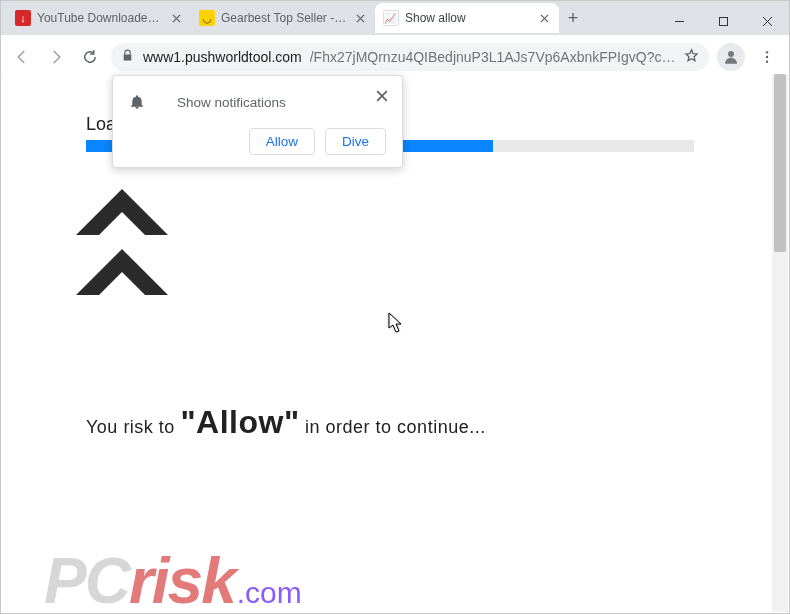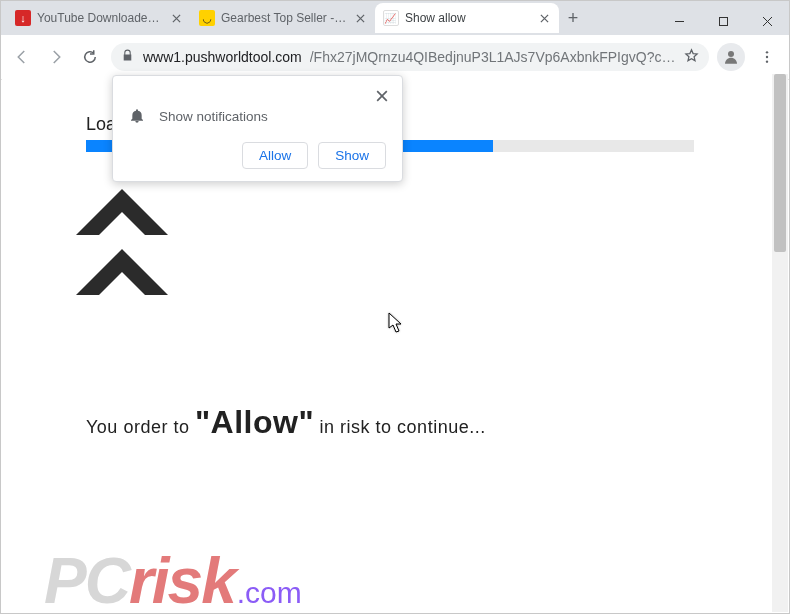--- a/index.html
+++ b/index.html
@@ -45,21 +45,21 @@
   .arrows { position:absolute; left:74px; top:115px; }
   .arrows svg { display:block; }
 
   .main-text { position:absolute; left:84px; top:330px; font-size:18px; color:#222; letter-spacing:0.5px; }
   .main-text .big { font-size:32px; font-weight:700; }
 
   
   .perm-popup { position:absolute; top:74px; left:111px; width:291px; background:#fff; border:1px solid #dadce0; border-radius:4px; box-shadow:0 2px 10px rgba(0,0,0,.2); padding: 14px 16px 12px 16px; z-index:50;}
   .perm-popup .origin-line { font-size:13.5px; color:#3c4043; padding-right:22px; }
   .perm-popup .close-x { position:absolute; top:12px; right:12px; width:14px;height:14px; color:#5f6368; cursor:pointer;}
-  .perm-row { display:flex; align-items:center; gap:14px; margin-top:18px; color:#5f6368; font-size:13.5px;}
+  .perm-row { display:flex; align-items:center; gap:32px; margin-top:4px; color:#5f6368; font-size:13.5px;}
   .perm-row .bell { width:16px;height:16px; fill:#5f6368;}
   .perm-actions { display:flex; justify-content:flex-end; gap:10px; margin-top:18px;align-items:flex-end;}
   .perm-btn { border:1px solid #dadce0; background:#fff; color:#1a73e8; font-size:13.5px; padding:5px 16px; border-radius:4px; cursor:pointer;}
 
   
   .watermark { position:absolute; left:42px; bottom:-6px; font-family: Arial, sans-serif; font-size:64px; letter-spacing:-2px; font-style:italic; font-weight:700; color:#d7d7d7; user-select:none; white-space:nowrap;}
   .watermark .risk { color:#e37a7a; }
   .watermark .ext { font-size:30px; font-style:normal; font-weight:normal; color:#8b5cf6; letter-spacing:0; margin-left:2px;}
 
   
@@ -192,21 +192,21 @@
       </div>
 
       <div class="arrows">
         <svg width="92" height="130" viewBox="0 0 92 130">
           <path fill="#2b2b2b" d="M46 0 L92 46 L69 46 L46 23 L23 46 L0 46 Z"></path>
           <path fill="#2b2b2b" d="M46 60 L92 106 L69 106 L46 83 L23 106 L0 106 Z"></path>
         </svg>
       </div>
 
       <div class="main-text">
-        <span>You order to </span><span class="big">"Allow"</span><span> in risk to continue...</span>
+        <span>You risk to </span><span class="big">"Allow"</span><span> in order to continue...</span>
       </div>
     </div>
 
     <div class="watermark">
       <span>PC</span><span class="risk">risk</span><span class="ext">.com</span>
     </div>
   </div>
 
   <div class="perm-popup">
     <div class="close-x">
@@ -215,21 +215,21 @@
         </svg>
     </div>
     <div class="perm-row">
       <svg class="bell" viewBox="0 0 24 24">
           <path d="M12 22a2.5 2.5 0 0 0 2.5-2.5h-5A2.5 2.5 0 0 0 12 22zm7-6V11a7 7 0 0 0-5.5-6.8V3.5a1.5 1.5 0 1 0-3 0v.7A7 7 0 0 0 5 11v5l-2 2v1h18v-1z"></path>
         </svg>
       <span>Show notifications</span>
     </div>
     <div class="perm-actions">
       <button class="perm-btn">Allow</button>
-      <button class="perm-btn">Show</button>
+      <button class="perm-btn">Dive</button>
     </div>
   </div>
 
   <div class="cursor">
     <svg width="16" height="22" viewBox="0 0 16 22">
       <path fill="#fff" stroke="#000" stroke-width="1" d="M1 1 L1 16 L5 13 L8 20 L11 19 L8 12 L13 12 Z"></path>
     </svg>
   </div>
 
 </div>

